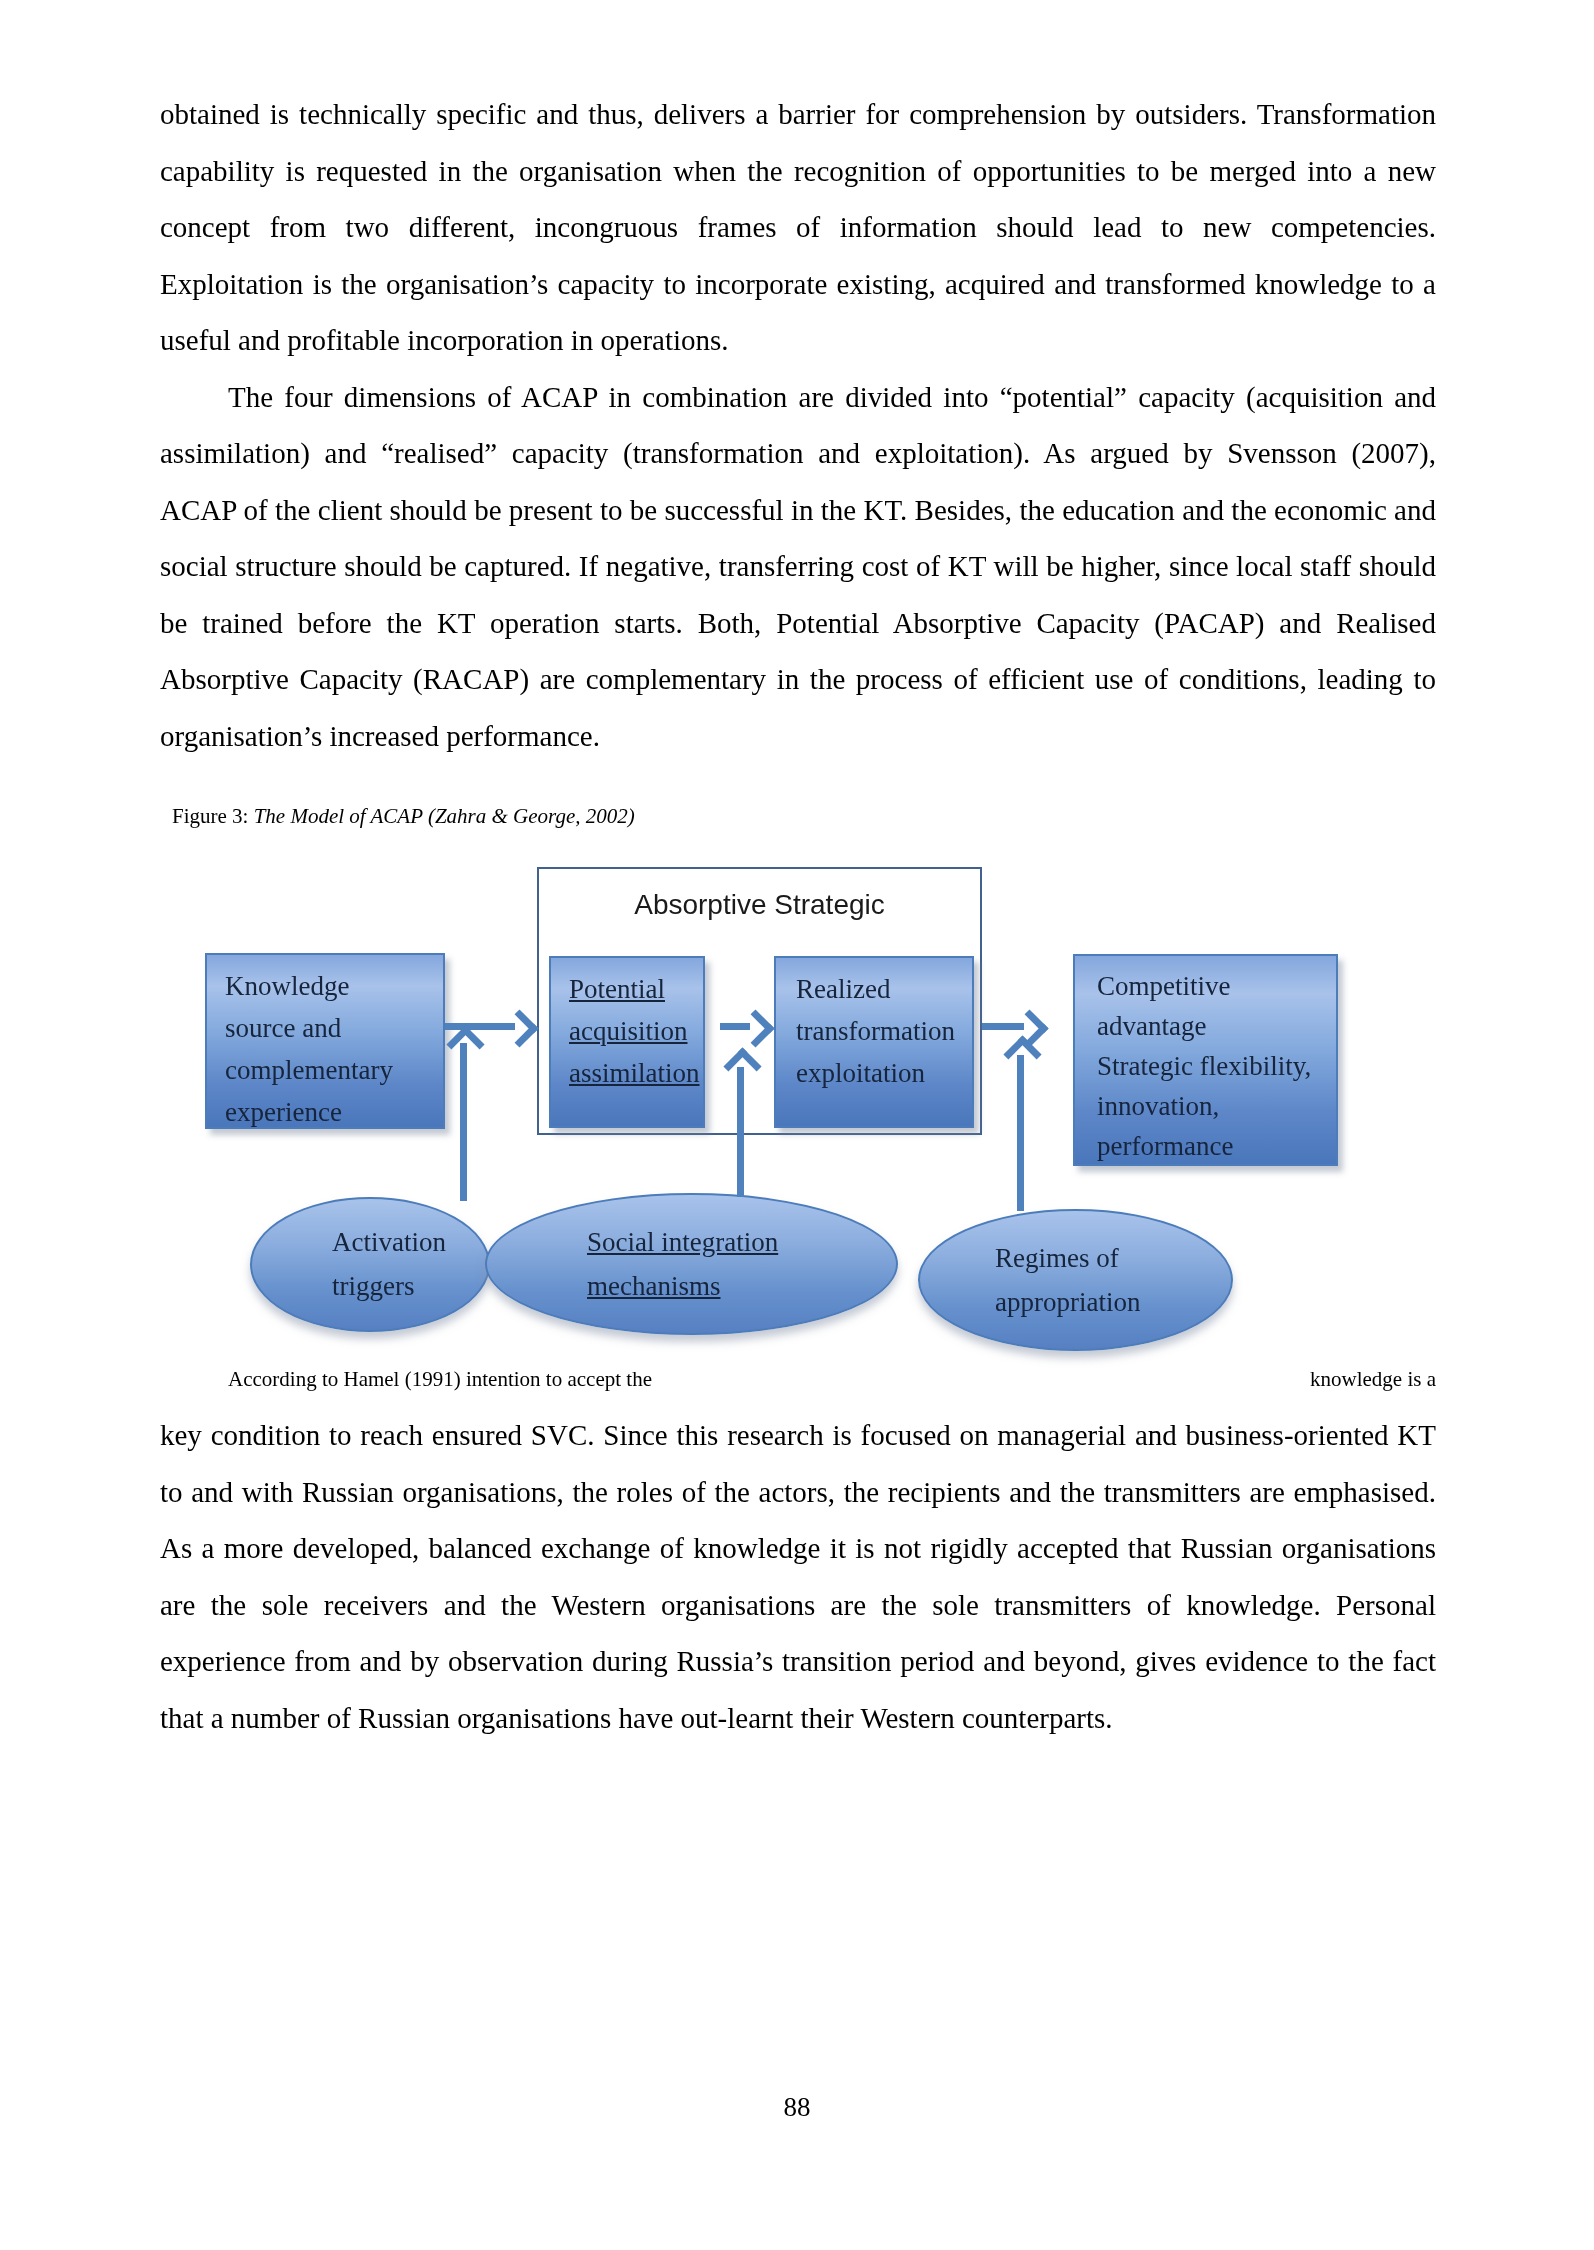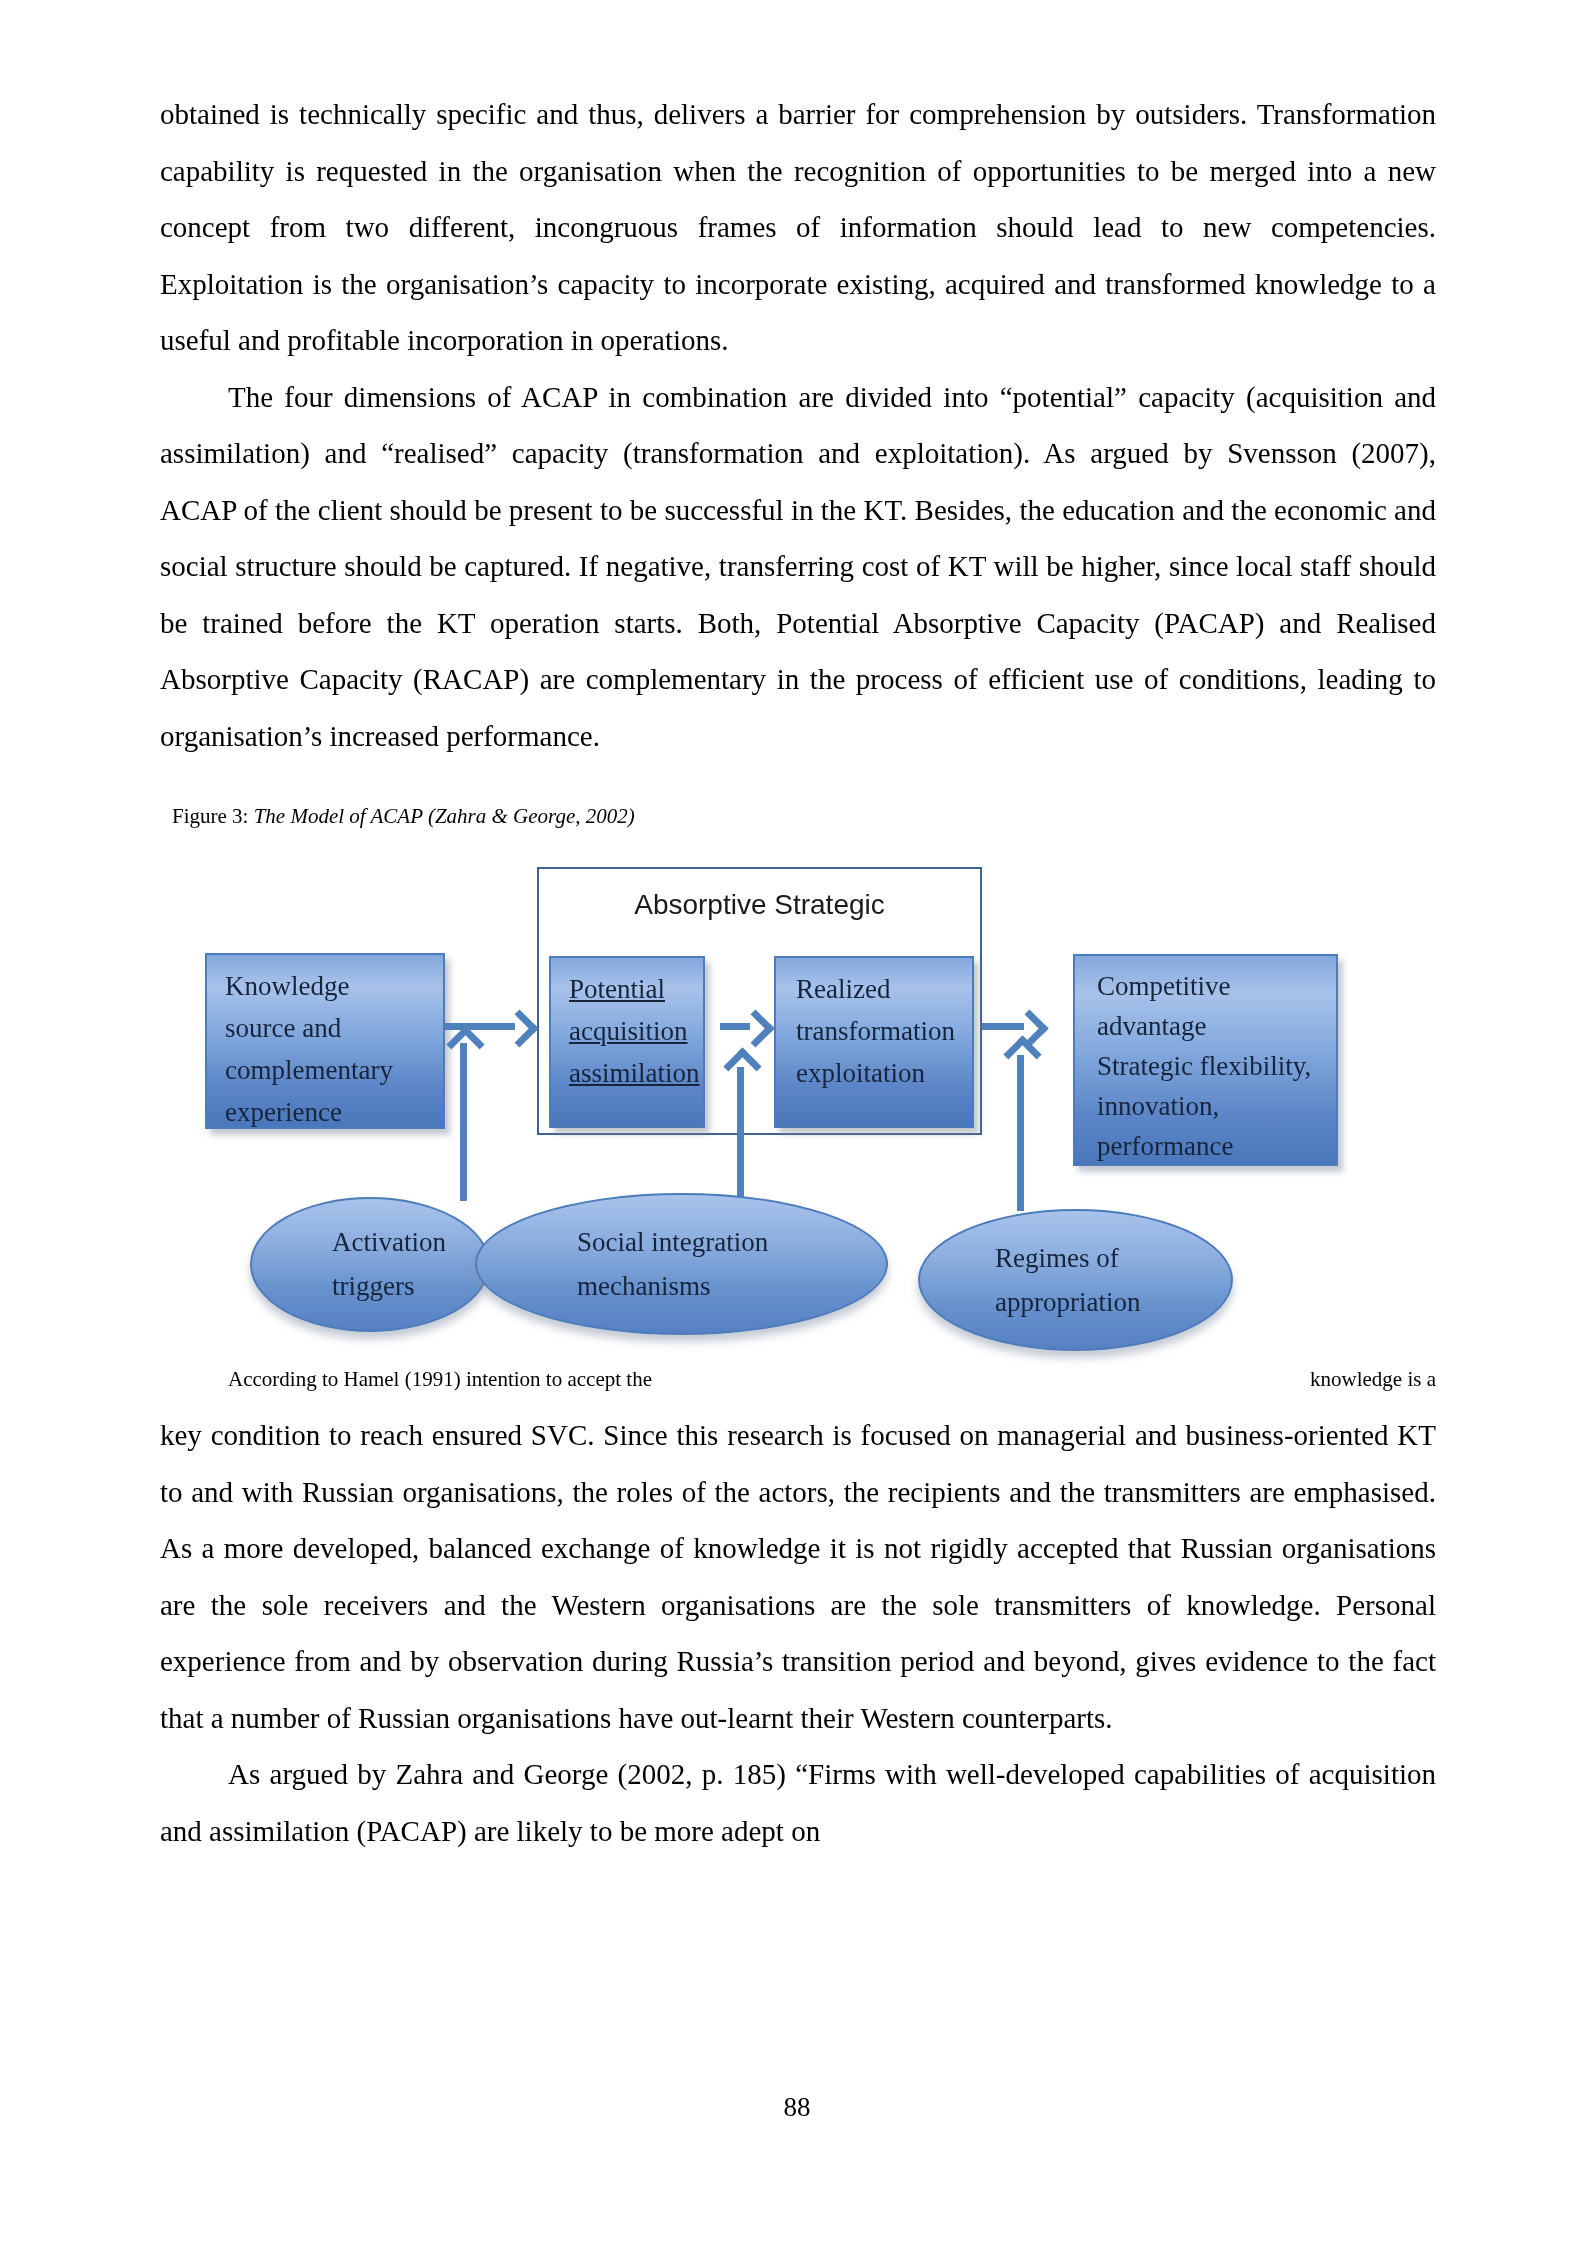--- a/index.html
+++ b/index.html
@@ -79,21 +79,21 @@
     position:absolute;
     box-sizing:border-box;
     border-radius:50%;
     background:linear-gradient(180deg,#a8c3eb 0%,#8badde 35%,#6691cd 70%,#5680c2 100%);
     border:2px solid #4d7cba;
     box-shadow:0 7px 8px rgba(140,150,170,0.5);
     display:flex;flex-direction:column;justify-content:center;
     font-size:27px;line-height:44px;color:#16243c;
   }
   .ellipse-activation{left:90px;top:344px;width:240px;height:135px;padding-left:80px;}
-  .ellipse-social{left:315px;top:340px;width:413px;height:142px;padding-left:100px;}
+  .ellipse-social{left:325px;top:340px;width:413px;height:142px;padding-left:100px;text-decoration:underline;}
   .ellipse-regimes{left:758px;top:356px;width:315px;height:142px;padding-left:75px;}
 
   .shaft-h{position:absolute;height:7px;background:#4f81bd;}
   .shaft-v{position:absolute;width:7px;background:#4f81bd;}
   .chev{position:absolute;width:20px;height:20px;}
   .chev-right{border-top:7px solid #4f81bd;border-right:7px solid #4f81bd;transform:rotate(45deg);}
   .chev-up{border-top:7px solid #4f81bd;border-right:7px solid #4f81bd;transform:rotate(-45deg);}
 
   .page-number{
     position:absolute;
@@ -177,17 +177,16 @@
       <div class="shaft-v" style="left:857px;top:202px;height:156px;"></div>
       <div class="chev chev-up" style="left:849px;top:188px;"></div>
     </div>
 
     <div class="split-line">
       <span class="left-part">According to Hamel (1991) intention to accept the</span>
       <span>knowledge is a</span>
     </div>
     <p class="body-text">key condition to reach ensured SVC. Since this research is focused on managerial and business-oriented KT to and with Russian organisations, the roles of the actors, the recipients and the transmitters are emphasised. As a more developed, balanced exchange of knowledge it is not rigidly accepted that Russian organisations are the sole receivers and the Western organisations are the sole transmitters of knowledge. Personal experience from and by observation during Russia’s transition period and beyond, gives evidence to the fact that a number of Russian organisations have out-learnt their Western counterparts.</p>
 
-    <p class="body-text indent">As argued by Zahra and George (2002, p. 185) “Firms with well-developed capabilities of acquisition and assimilation (PACAP) are likely to be more adept on</p>
   </div>
 
   <div class="page-number">88</div>
 </div>
 
 </body></html>

